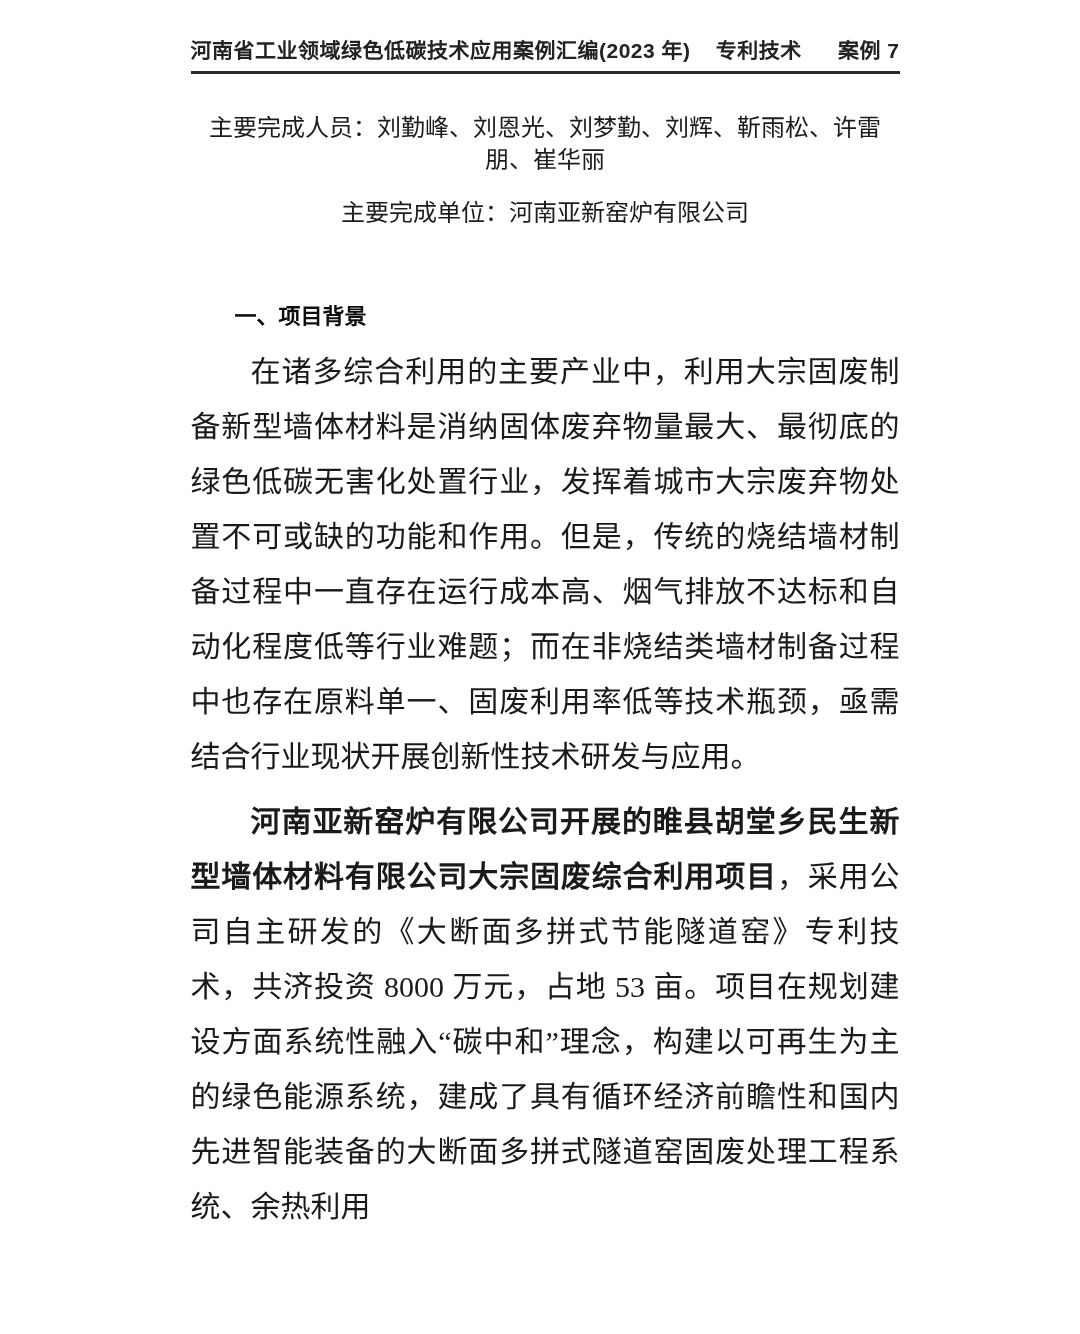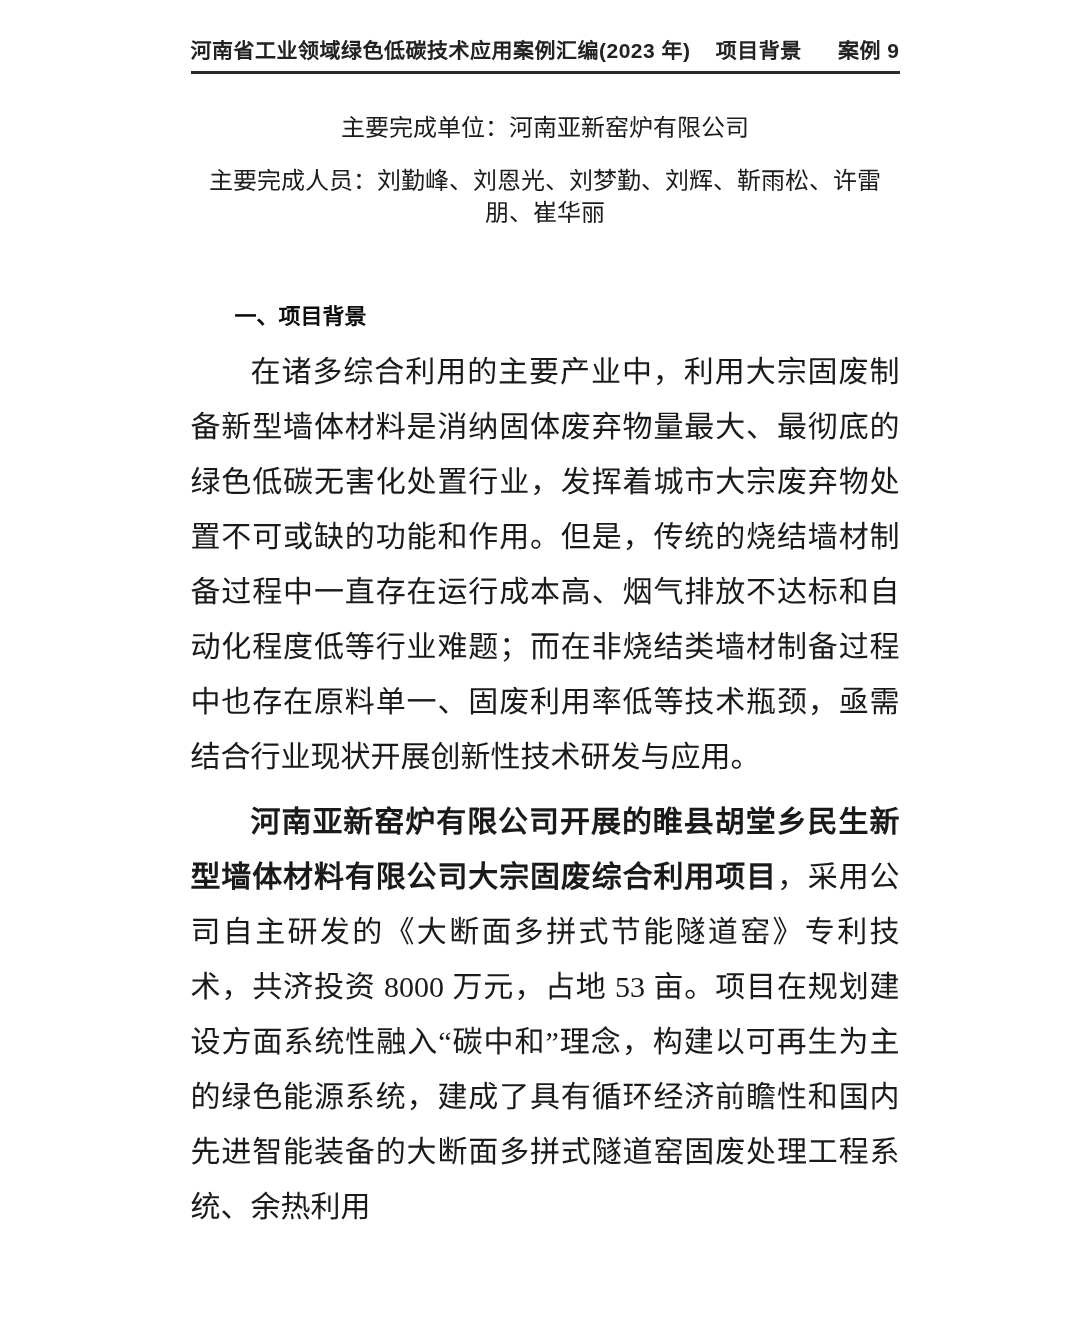--- a/index.html
+++ b/index.html
@@ -96,34 +96,34 @@
   }
 </style>
 </head>
 <body>
 
 <div class="page song">
 
   <header class="page-header hei">
     <span class="header-left">河南省工业领域绿色低碳技术应用案例汇编(2023 年)</span>
     <span class="header-right">
-      <span class="category">项目背景</span>
-      <span class="case-no">案例 9</span>
+      <span class="category">专利技术</span>
+      <span class="case-no">案例 7</span>
     </span>
   </header>
 
   <div class="header-rule"></div>
 
 
   <section class="credits">
     <p class="credit-line">
-      <span>主要完成单位：</span><span>河南亚新窑炉有限公司</span>
+      <span>主要完成人员：</span><span>刘勤峰、刘恩光、刘梦勤、刘辉、靳雨松、许雷朋、崔华丽</span>
     </p>
     <p class="credit-line">
-      <span>主要完成人员：</span><span>刘勤峰、刘恩光、刘梦勤、刘辉、靳雨松、许雷朋、崔华丽</span>
+      <span>主要完成单位：</span><span>河南亚新窑炉有限公司</span>
     </p>
   </section>
 
   <main class="doc-body">
 
     <h2 class="section-heading hei">一、项目背景</h2>
 
     <p>在诸多综合利用的主要产业中，利用大宗固废制备新型墙体材料是消纳固体废弃物量最大、最彻底的绿色低碳无害化处置行业，发挥着城市大宗废弃物处置不可或缺的功能和作用。但是，传统的烧结墙材制备过程中一直存在运行成本高、烟气排放不达标和自动化程度低等行业难题；而在非烧结类墙材制备过程中也存在原料单一、固废利用率低等技术瓶颈，亟需结合行业现状开展创新性技术研发与应用。</p>
 
     <p class="project-paragraph">

